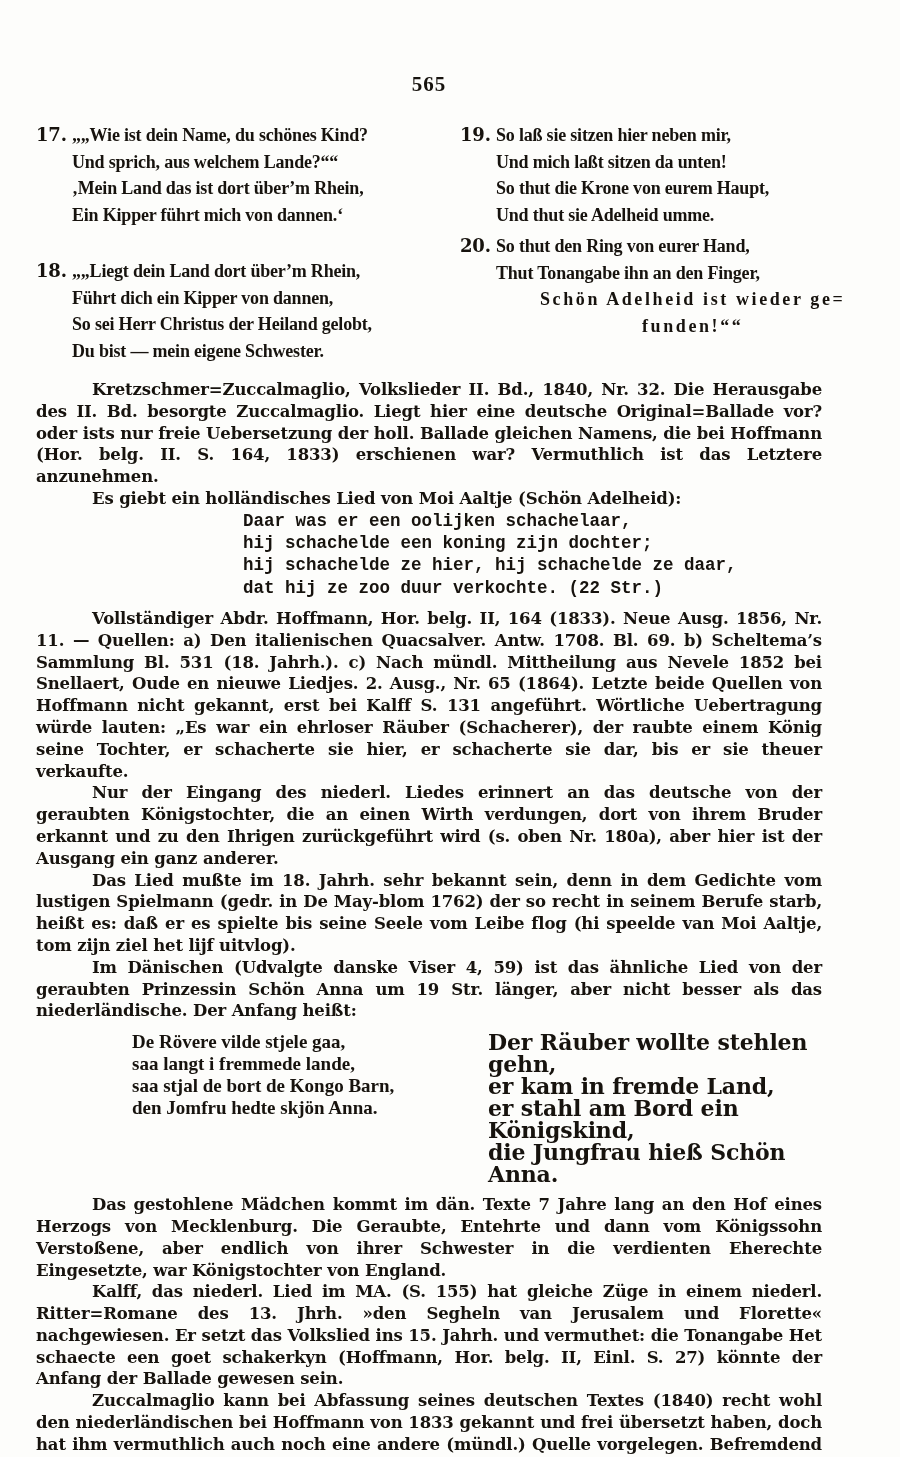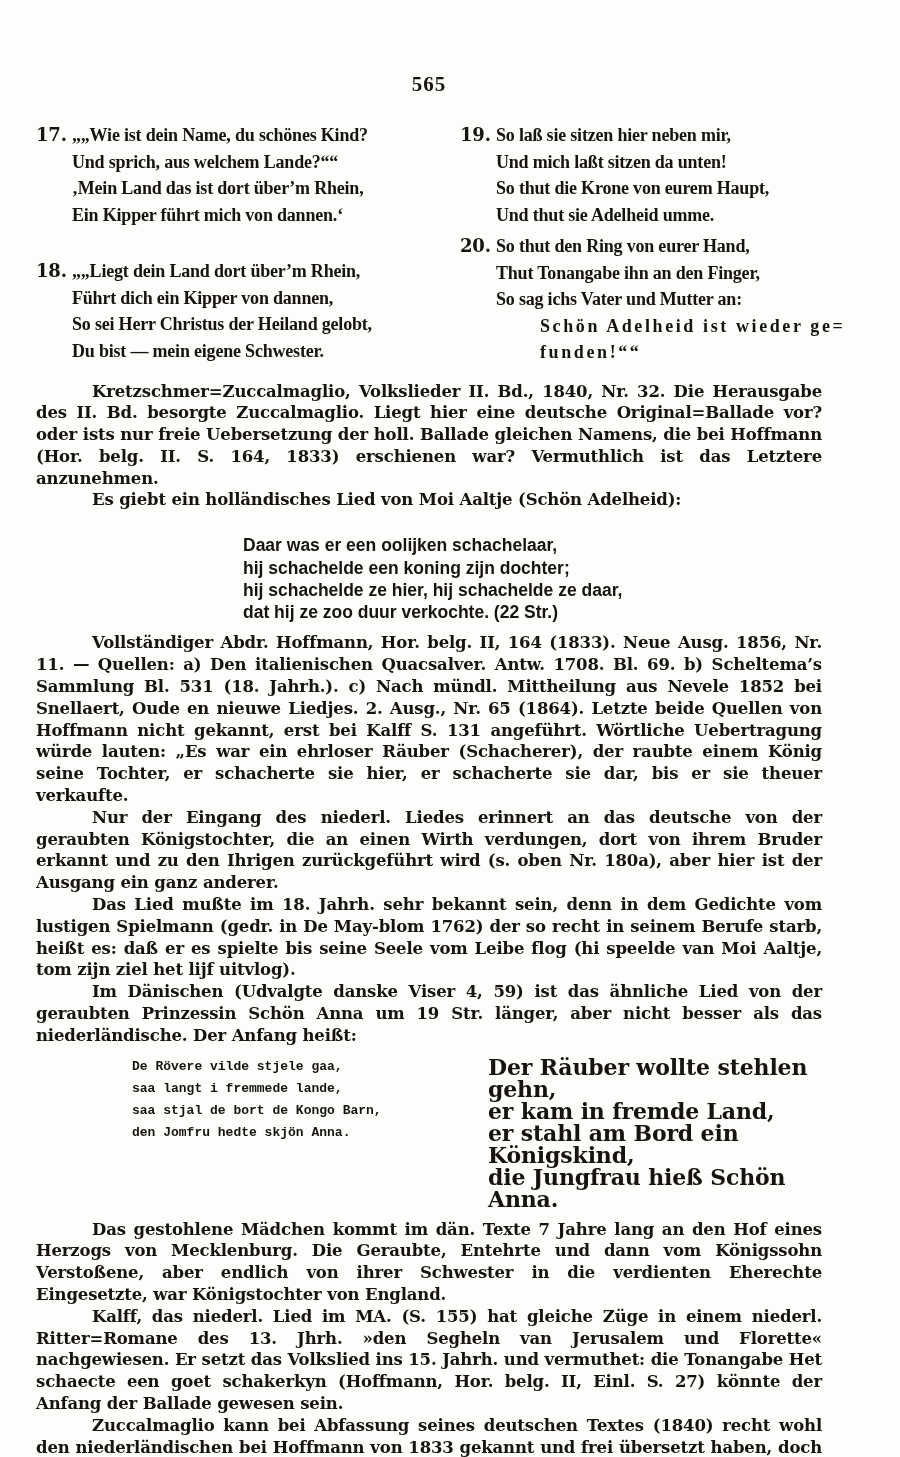--- a/index.html
+++ b/index.html
@@ -36,50 +36,50 @@
     font-size: 18px;
     line-height: 26.5px;
     letter-spacing: -0.2px;
   }
   .stanza.tight { margin-bottom: 5px; }
   .stanza:last-child { margin-bottom: 0; }
   .vnum { width: 36px; flex: none; }
   .vlines { flex: 1; font-family: Liberation Serif, serif; }
   .vline { display: block; white-space: nowrap; }
   .vline.sp { letter-spacing: 2.6px; margin-left: 44px; }
-  .vline.right { text-align: left; white-space: normal; }
+  .vline.right { text-align: center; white-space: normal; }
   
   .para {
     margin: 0;
     font-size: 16.5px;
     line-height: 21.8px;
     font-weight: 700;
     text-align: justify;
     text-indent: 56px;
     letter-spacing: -0.15px;
   }
   .para.first { margin-top: 15px; }
   .quote {
-    margin: 23px 0 9px 207px;
-    font-family: Liberation Sans, sans-serif;
+    margin: 0 0 9px 207px;
+    font-family: Liberation Mono, monospace;
     font-weight: 700;
     font-size: 17.5px;
     line-height: 22.3px;
   }
   .qline { display: block; }
   .dverse {
     display: flex;
     margin: 9px 0 9px 96px;
     font-weight: 700;
     line-height: 22px;
   }
   .dcol-l {
     width: 356px; flex: none;
-    font-family: Liberation Mono, monospace;
-    font-size: 13px;
+    font-family: Liberation Serif, serif;
+    font-size: 19px;
   }
   .dcol-r { flex: 1; font-size: 22px; letter-spacing: -0.15px; }
   .endrule {
     width: 178px; height: 0;
     border-top: 2px solid #1f1b16;
     margin: 16px 0 0 312px;
   }
 </style>
 </head>
 <body>
@@ -117,21 +117,20 @@
           <span class="vline">Und mich laßt sitzen da unten!</span>
           <span class="vline">So thut die Krone von eurem Haupt,</span>
           <span class="vline">Und thut sie Adelheid umme.</span>
         </span>
       </div>
       <div class="stanza">
         <span class="vnum">20.</span>
         <span class="vlines">
           <span class="vline">So thut den Ring von eurer Hand,</span>
           <span class="vline">Thut Tonangabe ihn an den Finger,</span>
-          <span class="vline">So sag ichs Vater und Mutter an:</span>
           <span class="vline sp">Schön Adelheid ist wieder ge=</span>
           <span class="vline sp right">funden!““</span>
         </span>
       </div>
     </div>
   </div>
 
   <p class="para first">Kretzschmer=Zuccalmaglio, Volkslieder II. Bd., 1840, Nr. 32.  Die Herausgabe des II. Bd. besorgte Zuccalmaglio.  Liegt hier eine deutsche Original=Ballade vor? oder ists nur freie Uebersetzung der holl. Ballade gleichen Namens, die bei Hoffmann (Hor. belg. II. S. 164, 1833) erschienen war?  Vermuthlich ist das Letztere anzunehmen.</p>
   <p class="para">Es giebt ein holländisches Lied von Moi Aaltje (Schön Adelheid):</p>
 

